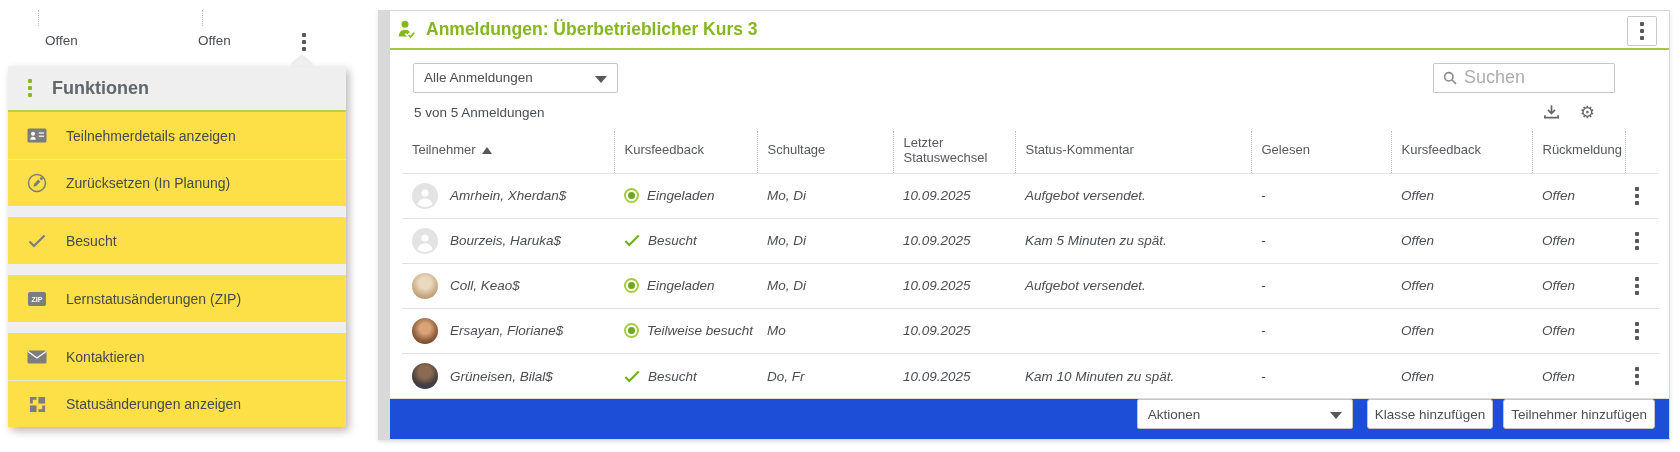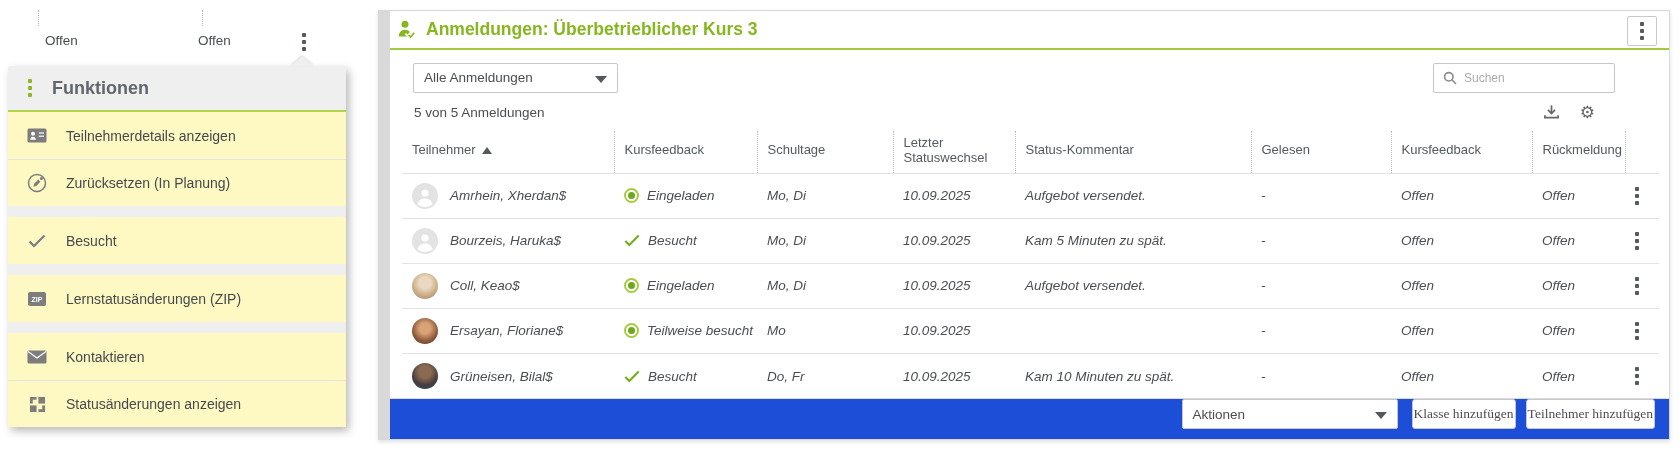--- a/index.html
+++ b/index.html
@@ -17,21 +17,21 @@
   
   .menu { position:absolute; left:8px; top:66px; width:338px; background:#efefef;
           box-shadow:3px 4px 9px rgba(0,0,0,.28); border-radius:2px; }
   .menu-caret { position:absolute; top:-10px; left:283px; width:0; height:0;
                 border-left:11px solid transparent; border-right:11px solid transparent;
                 border-bottom:10px solid #efefef; filter:drop-shadow(0 -1px 1px rgba(0,0,0,.15)); }
   .menu-header { display:flex; align-items:center; gap:20px; height:46px; padding:0 20px;
                  border-bottom:2px solid #b3d34a; }
   .menu-title { font-size:18px; font-weight:bold; color:#62676c; }
   .menu-item { display:flex; align-items:center; gap:18px; height:47px; padding:0 18px;
-               background:#fef9c3; font-size:14px; color:#46494c; cursor:pointer; }
+               background:#fde047; font-size:14px; color:#46494c; cursor:pointer; }
   .menu-item + .menu-item { border-top:1px solid #e4e4e4; }
   .menu-gap { height:11px; background:#efefef; }
   .mi-icon { width:22px; display:flex; justify-content:center; align-items:center; color:#7d7d7d; }
 
   
   .panel { position:absolute; left:378px; top:10px; width:1292px; height:430px; background:#fff;
            border:1px solid #d8d8d8; box-shadow:0 2px 4px rgba(0,0,0,.12); display:flex; }
   .panel-strip { width:11px; background:#d9d9d9; flex:none; }
   .panel-main { flex:1; display:flex; flex-direction:column; min-width:0; }
   .panel-head { position:relative; height:42px; display:flex; align-items:center; gap:9px;
@@ -42,21 +42,21 @@
                     display:flex; align-items:center; justify-content:center; cursor:pointer; }
   .toolbar { display:flex; align-items:center; justify-content:space-between; padding:13px 54px 0 23px; }
   .select-box { position:relative; width:205px; height:30px; border:1px solid #c6c6c6; border-radius:2px;
                 background:#fff; display:flex; align-items:center; padding:0 30px 0 10px;
                 font-size:13.5px; color:#4a4e52; cursor:pointer; }
   .tri-down { position:absolute; right:10px; top:12px; width:0; height:0;
               border-left:6px solid transparent; border-right:6px solid transparent;
               border-top:7px solid #55595d; }
   .search-box { display:flex; align-items:center; gap:7px; width:182px; height:30px;
                 border:1px solid #c6c6c6; border-radius:2px; background:#fff; padding:0 9px; }
-  .search-box input { border:none; outline:none; width:100%; font-size:12px; color:#4a4e52;
+  .search-box input { border:none; outline:none; width:100%; font-size:18px; color:#4a4e52;
                       font-family:"Liberation Sans", sans-serif; background:transparent; }
   .search-box input::placeholder { color:#adadad; }
   .count-row { display:flex; align-items:center; justify-content:space-between;
                padding:11px 74px 6px 24px; }
   .count-text { font-size:13.5px; color:#4a4e52; }
   .tool-icons { display:flex; align-items:center; gap:20px; }
   .gear-glyph { font-size:17px; color:#666; line-height:1; cursor:pointer; }
 
   table.grid { border-collapse:collapse; table-layout:fixed; margin:4px 12px 0 12px;
                width:calc(100% - 24px); }
@@ -75,22 +75,22 @@
                display:flex; align-items:center; justify-content:center; background:#fff; }
   .radio-dot i { width:7px; height:7px; border-radius:50%; background:#6fa81c; }
   .sort-asc { display:inline-block; width:0; height:0; margin-left:6px;
               border-left:5px solid transparent; border-right:5px solid transparent;
               border-bottom:7px solid #55595d; }
   .row-kebab { justify-content:center; display:flex; }
 
   .panel-footer { margin-top:auto; height:44px; background:#1d4ed8; border-top:1px solid #dcdcdc;
                   display:flex; justify-content:flex-end; gap:10px; padding:0 14px; }
   .btn { height:30px; border:1px solid #c6c6c6; border-radius:3px; background:#fff;
-         font-size:13.5px; color:#4a4e52; padding:0 1px; display:flex; align-items:center;
-         cursor:pointer; font-family:Liberation Serif, serif; }
+         font-size:13.5px; color:#4a4e52; padding:0 7px; display:flex; align-items:center;
+         cursor:pointer; font-family:Liberation Sans, sans-serif; }
 </style>
 </head>
 <body>
 
 <div class="canvas">
 
   <span class="frag-dash" style="left:38px"></span>
   <span class="frag-dash" style="left:202px"></span>
   <span class="frag-text" style="left:45px">Offen</span>
   <span class="frag-text" style="left:198px">Offen</span>

